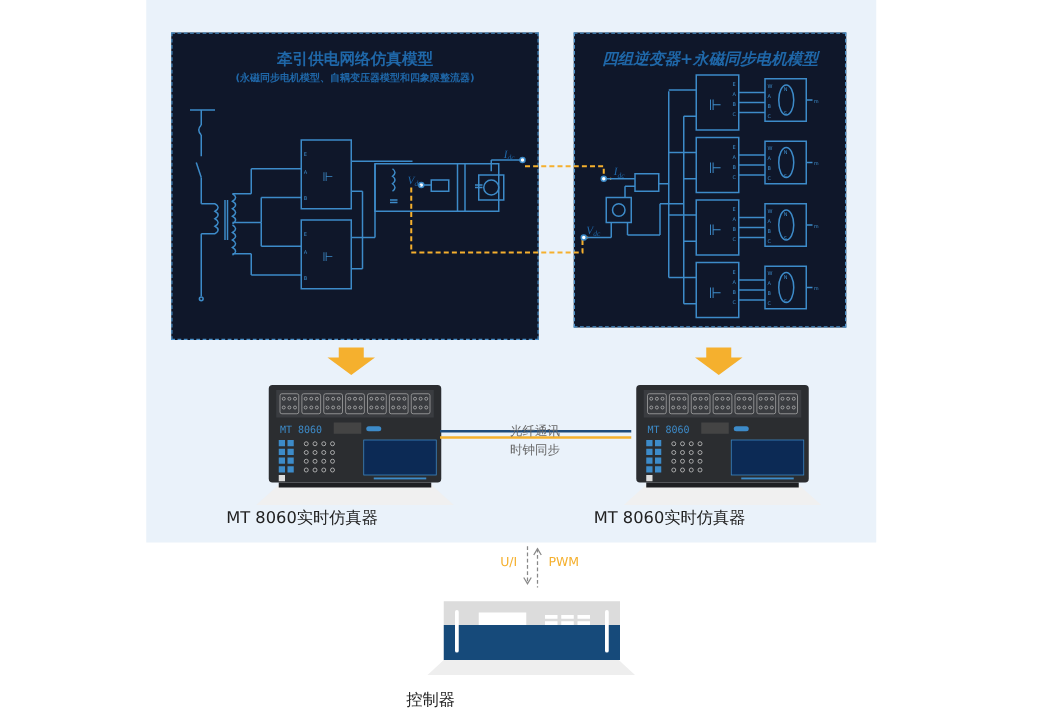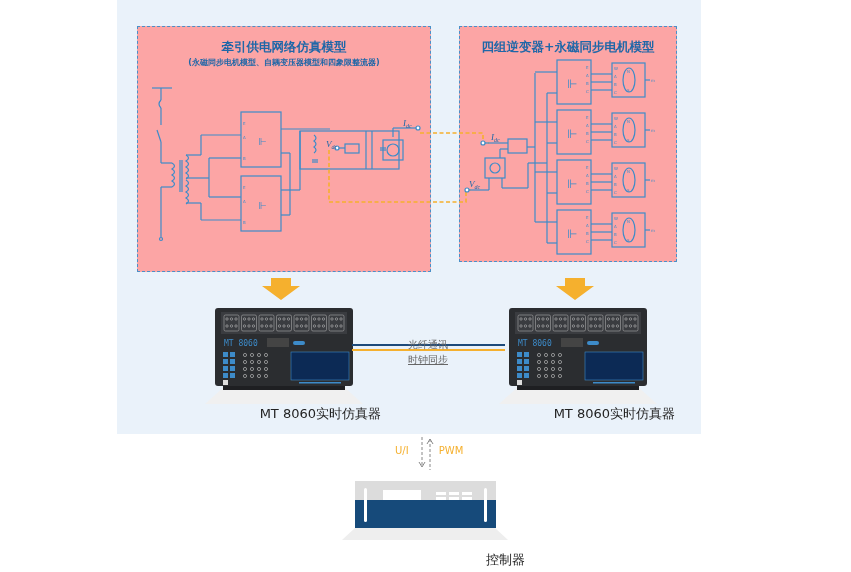--- a/index.html
+++ b/index.html
@@ -1,26 +1,26 @@
 <!DOCTYPE html>
 <html><head>
 <meta charset="utf-8">
 <style>
   html,body{margin:0;padding:0;}
   body{width:851px;height:572px;position:relative;background:#ffffff;overflow:hidden;font-family:"DejaVu Sans","Liberation Sans",sans-serif;}
   .panel{position:absolute;left:117px;top:0;width:584px;height:434px;background:#eaf2fa;}
-  .dbox{position:absolute;background:#fca5a5;border:1.5px dashed #4a90c8;box-sizing:border-box;padding-left:37px;}
+  .dbox{position:absolute;background:#0f172a;border:1.5px dashed #4a90c8;box-sizing:border-box;padding-left:37px;}
   #box-left{left:137px;top:26px;width:294px;height:246px;}
-  #box-right{left:459px;top:26px;width:218px;height:236px;}
+  #box-right{left:459px;top:26px;width:218px;height:236px;font-style:italic;}
   .btitle{position:absolute;left:0;right:0;text-align:center;color:#1f67a8;font-weight:bold;}
   .t1{top:12px;font-size:12.5px;}
   .t2{top:30px;font-size:8px;}
   svg{position:absolute;left:0;top:0;}
   .lbl{position:absolute;font-size:10px;text-align:center;}
-  .devlabel{position:absolute;font-size:13px;color:#222;text-align:right;width:200px;}
+  .devlabel{position:absolute;font-size:13px;color:#222;text-align:left;width:200px;}
 </style>
 </head>
 <body>
 
 <div class="panel"></div>
 
 <div class="dbox" id="box-left">
   <div class="btitle t1">牵引供电网络仿真模型</div>
   <div class="btitle t2">(永磁同步电机模型、自耦变压器模型和四象限整流器)</div>
 </div>
@@ -430,19 +430,19 @@
     <rect x="436" y="492" width="10" height="3" fill="#fff"></rect>
       <rect x="449" y="492" width="10" height="3" fill="#fff"></rect>
       <rect x="462" y="492" width="10" height="3" fill="#fff"></rect>
     <rect x="436" y="497" width="10" height="3" fill="#fff"></rect>
       <rect x="449" y="497" width="10" height="3" fill="#fff"></rect>
       <rect x="462" y="497" width="10" height="3" fill="#fff"></rect>
   </g>
 </svg>
 
 <div class="lbl" style="left:388px;top:338px;width:80px;color:#666;">光纤通讯</div>
-<div class="lbl" style="left:388px;top:353px;width:80px;color:#666;text-decoration:underline;">时钟同步</div>
-<div class="lbl" style="left:395px;top:445px;width:24px;color:#f5b02e;text-align:left;">U/I</div>
+<div class="lbl" style="left:388px;top:353px;width:80px;color:#666;">时钟同步</div>
+<div class="lbl" style="left:395px;top:445px;width:24px;color:#f5b02e;text-align:center;">U/I</div>
 <div class="lbl" style="left:436px;top:445px;width:30px;color:#f5b02e;text-align:center;">PWM</div>
 
 <div class="devlabel" style="left:181px;top:405px;">MT 8060实时仿真器</div>
 <div class="devlabel" style="left:475px;top:405px;">MT 8060实时仿真器</div>
 <div class="devlabel" style="left:325px;top:551px;font-family:Liberation Serif, serif;">控制器</div>
 
 </body></html>

